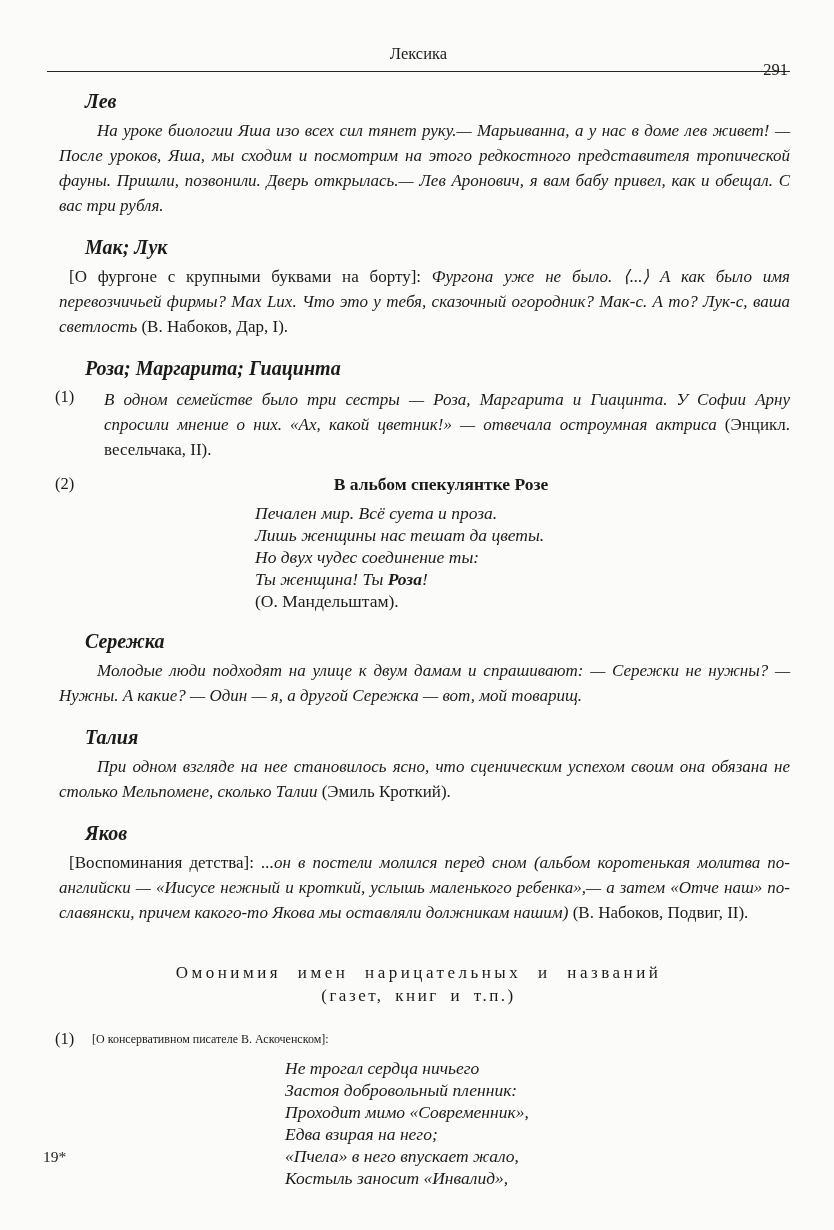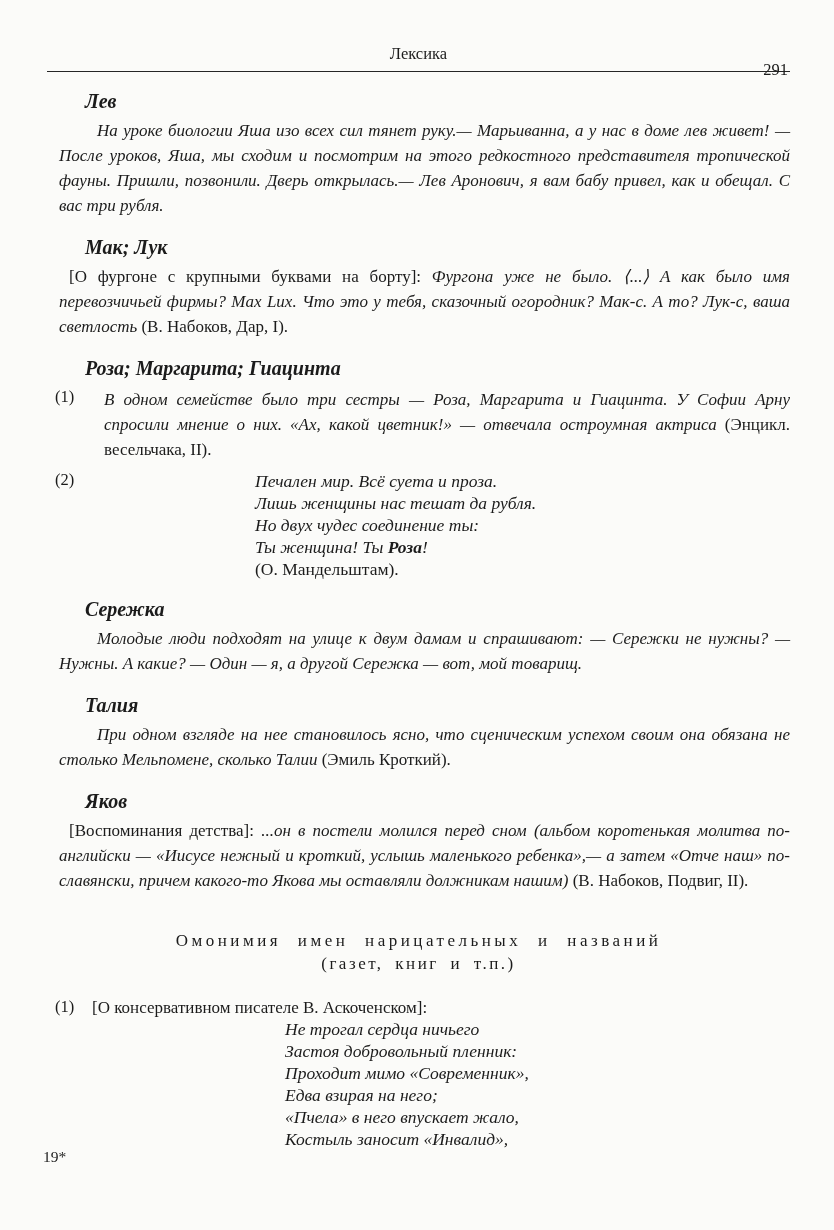--- a/index.html
+++ b/index.html
@@ -49,22 +49,22 @@
   .attribution { font-style: normal; }
 
   .section-heading {
     text-align: center; margin-top: 36px;
     font-size: 17px; line-height: 23px;
     letter-spacing: 3.5px; word-spacing: 9px;
   }
   .section-heading .line2 { letter-spacing: 2.5px; word-spacing: 5px; }
 
   .homonymy-item { margin-top: 22px; }
-  .homonymy-item .intro { font-size: 17px; line-height: 21px; font-style: normal; }
-  .poem-bottom { margin-left: 238px; }
+  .homonymy-item .intro { font-size: 12px; line-height: 21px; font-style: normal; }
+  .poem-bottom { margin-left: 238px; margin-top: 7px; }
 
   .footer-mark { position: absolute; left: 43px; top: 1148px; font-size: 15.5px; }
 </style>
 </head>
 <body>
 
 <div class="page">
 
   <div class="running-head">
     <span class="rh-title">Лексика</span>
@@ -88,23 +88,24 @@
     <div class="numbered">
       <span class="num">(1)</span>
       <div class="numbered-body">
         <p class="body-par" style="margin-top:0"><span class="italic">В одном семействе было три сестры — Роза, Маргарита и Гиацинта. У Софии Арну спросили мнение о них. «Ах, какой цветник!» — отвечала остроумная актриса </span><span class="roman">(Энцикл. весельчака, II).</span></p>
       </div>
     </div>
 
     <div class="numbered">
       <span class="num">(2)</span>
       <div class="numbered-body">
+        <div class="poem-title">В альбом спекулянтке Розе</div>
         <div class="poem poem-roza">
           <div class="poem-line">Печален мир. Всё суета и проза.</div>
-          <div class="poem-line">Лишь женщины нас тешат да рубля.</div>
+          <div class="poem-line">Лишь женщины нас тешат да цветы.</div>
           <div class="poem-line">Но двух чудес соединение ты:</div>
           <div class="poem-line"><span>Ты женщина! Ты </span><b>Роза</b><span>!</span></div>
           <div class="poem-line attribution">(О. Мандельштам).</div>
         </div>
       </div>
     </div>
   </section>
 
   <section class="entry">
     <h3 class="entry-title">Сережка</h3>

